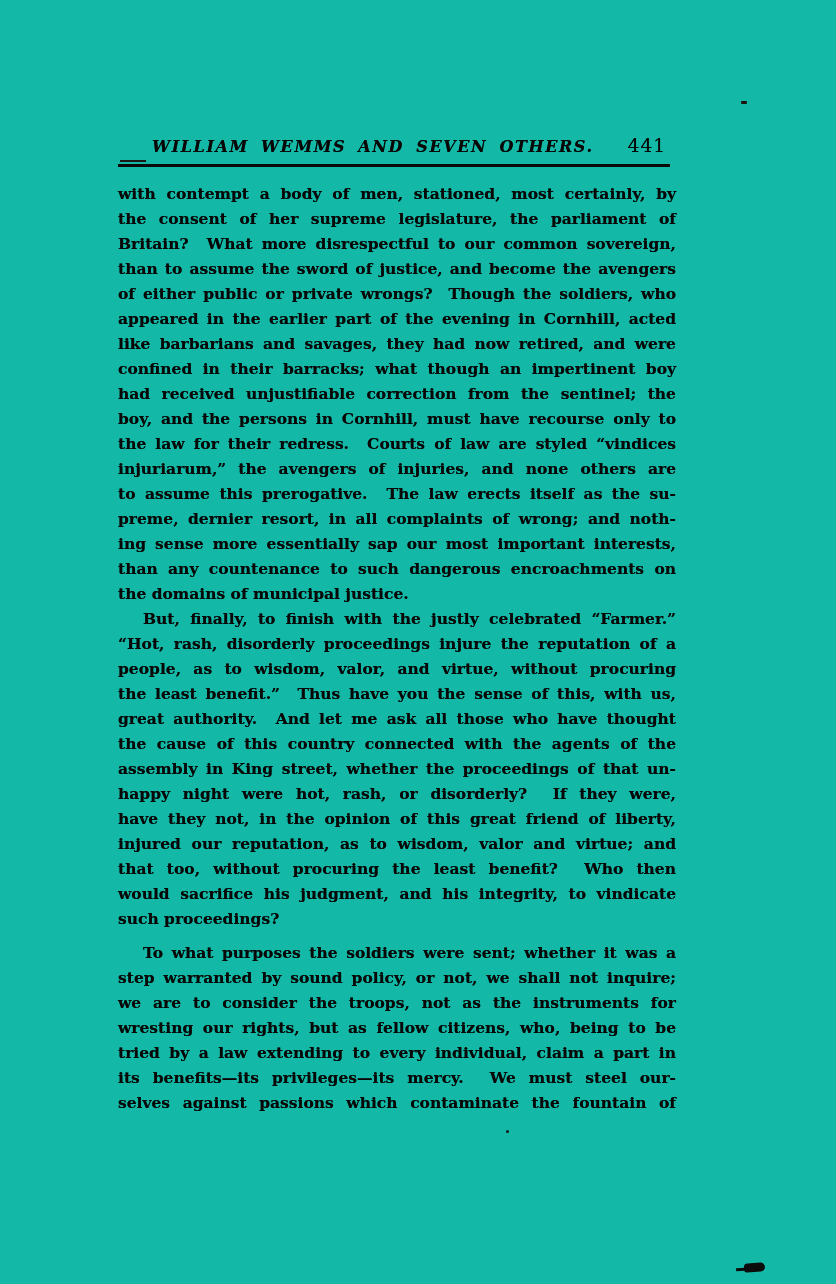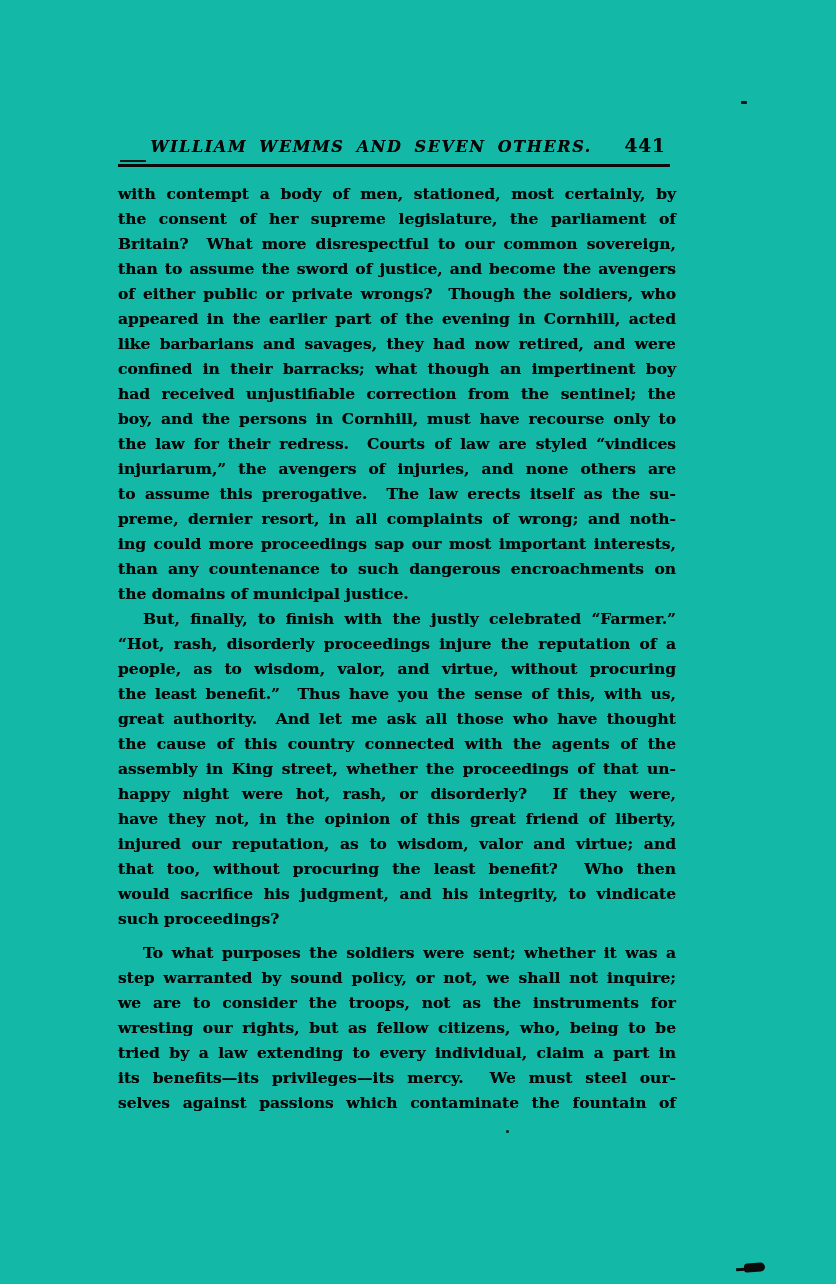--- a/index.html
+++ b/index.html
@@ -21,21 +21,21 @@
     text-align:center;
     font-style:italic;
     font-weight:bold;
     font-size:16px;
     letter-spacing:1.6px;
     word-spacing:5px;
     white-space:nowrap;
     text-shadow:0 0 0.4px rgba(0,0,0,.75);
   }
   .running-head .folio{
-    font-weight:bold;
+    font-weight:normal;
     font-size:18.5px;
     letter-spacing:1px;
     padding-right:10px;
     text-shadow:0 0 0.4px rgba(0,0,0,.75);
   }
   .head-rule{
     position:absolute;
     left:118px;top:164px;
     width:552px;height:2.5px;
     background:#0a0a0a;
@@ -103,21 +103,21 @@
         <div class="line">of either public or private wrongs?&nbsp; Though the soldiers, who</div>
         <div class="line">appeared in the earlier part of the evening in Cornhill, acted</div>
         <div class="line">like barbarians and savages, they had now retired, and were</div>
         <div class="line">confined in their barracks; what though an impertinent boy</div>
         <div class="line">had received unjustifiable correction from the sentinel; the</div>
         <div class="line">boy, and the persons in Cornhill, must have recourse only to</div>
         <div class="line"><span>the law for their redress.&nbsp; Courts of law are styled “</span><span class="it">vindices</span></div>
         <div class="line"><span class="it">injuriarum,”</span><span> the avengers of injuries, and none others are</span></div>
         <div class="line">to assume this prerogative.&nbsp; The law erects itself as the su-</div>
         <div class="line">preme, dernier resort, in all complaints of wrong; and noth-</div>
-        <div class="line">ing could more proceedings sap our most important interests,</div>
+        <div class="line">ing sense more essentially sap our most important interests,</div>
         <div class="line">than any countenance to such dangerous encroachments on</div>
         <div class="line no-just">the domains of municipal justice.</div>
       </div>
       <div class="para indent">
         <div class="line">But, finally, to finish with the justly celebrated “Farmer.”</div>
         <div class="line">“Hot, rash, disorderly proceedings injure the reputation of a</div>
         <div class="line">people, as to wisdom, valor, and virtue, without procuring</div>
         <div class="line">the least benefit.”&nbsp; Thus have you the sense of this, with us,</div>
         <div class="line">great authority.&nbsp; And let me ask all those who have thought</div>
         <div class="line">the cause of this country connected with the agents of the</div>

